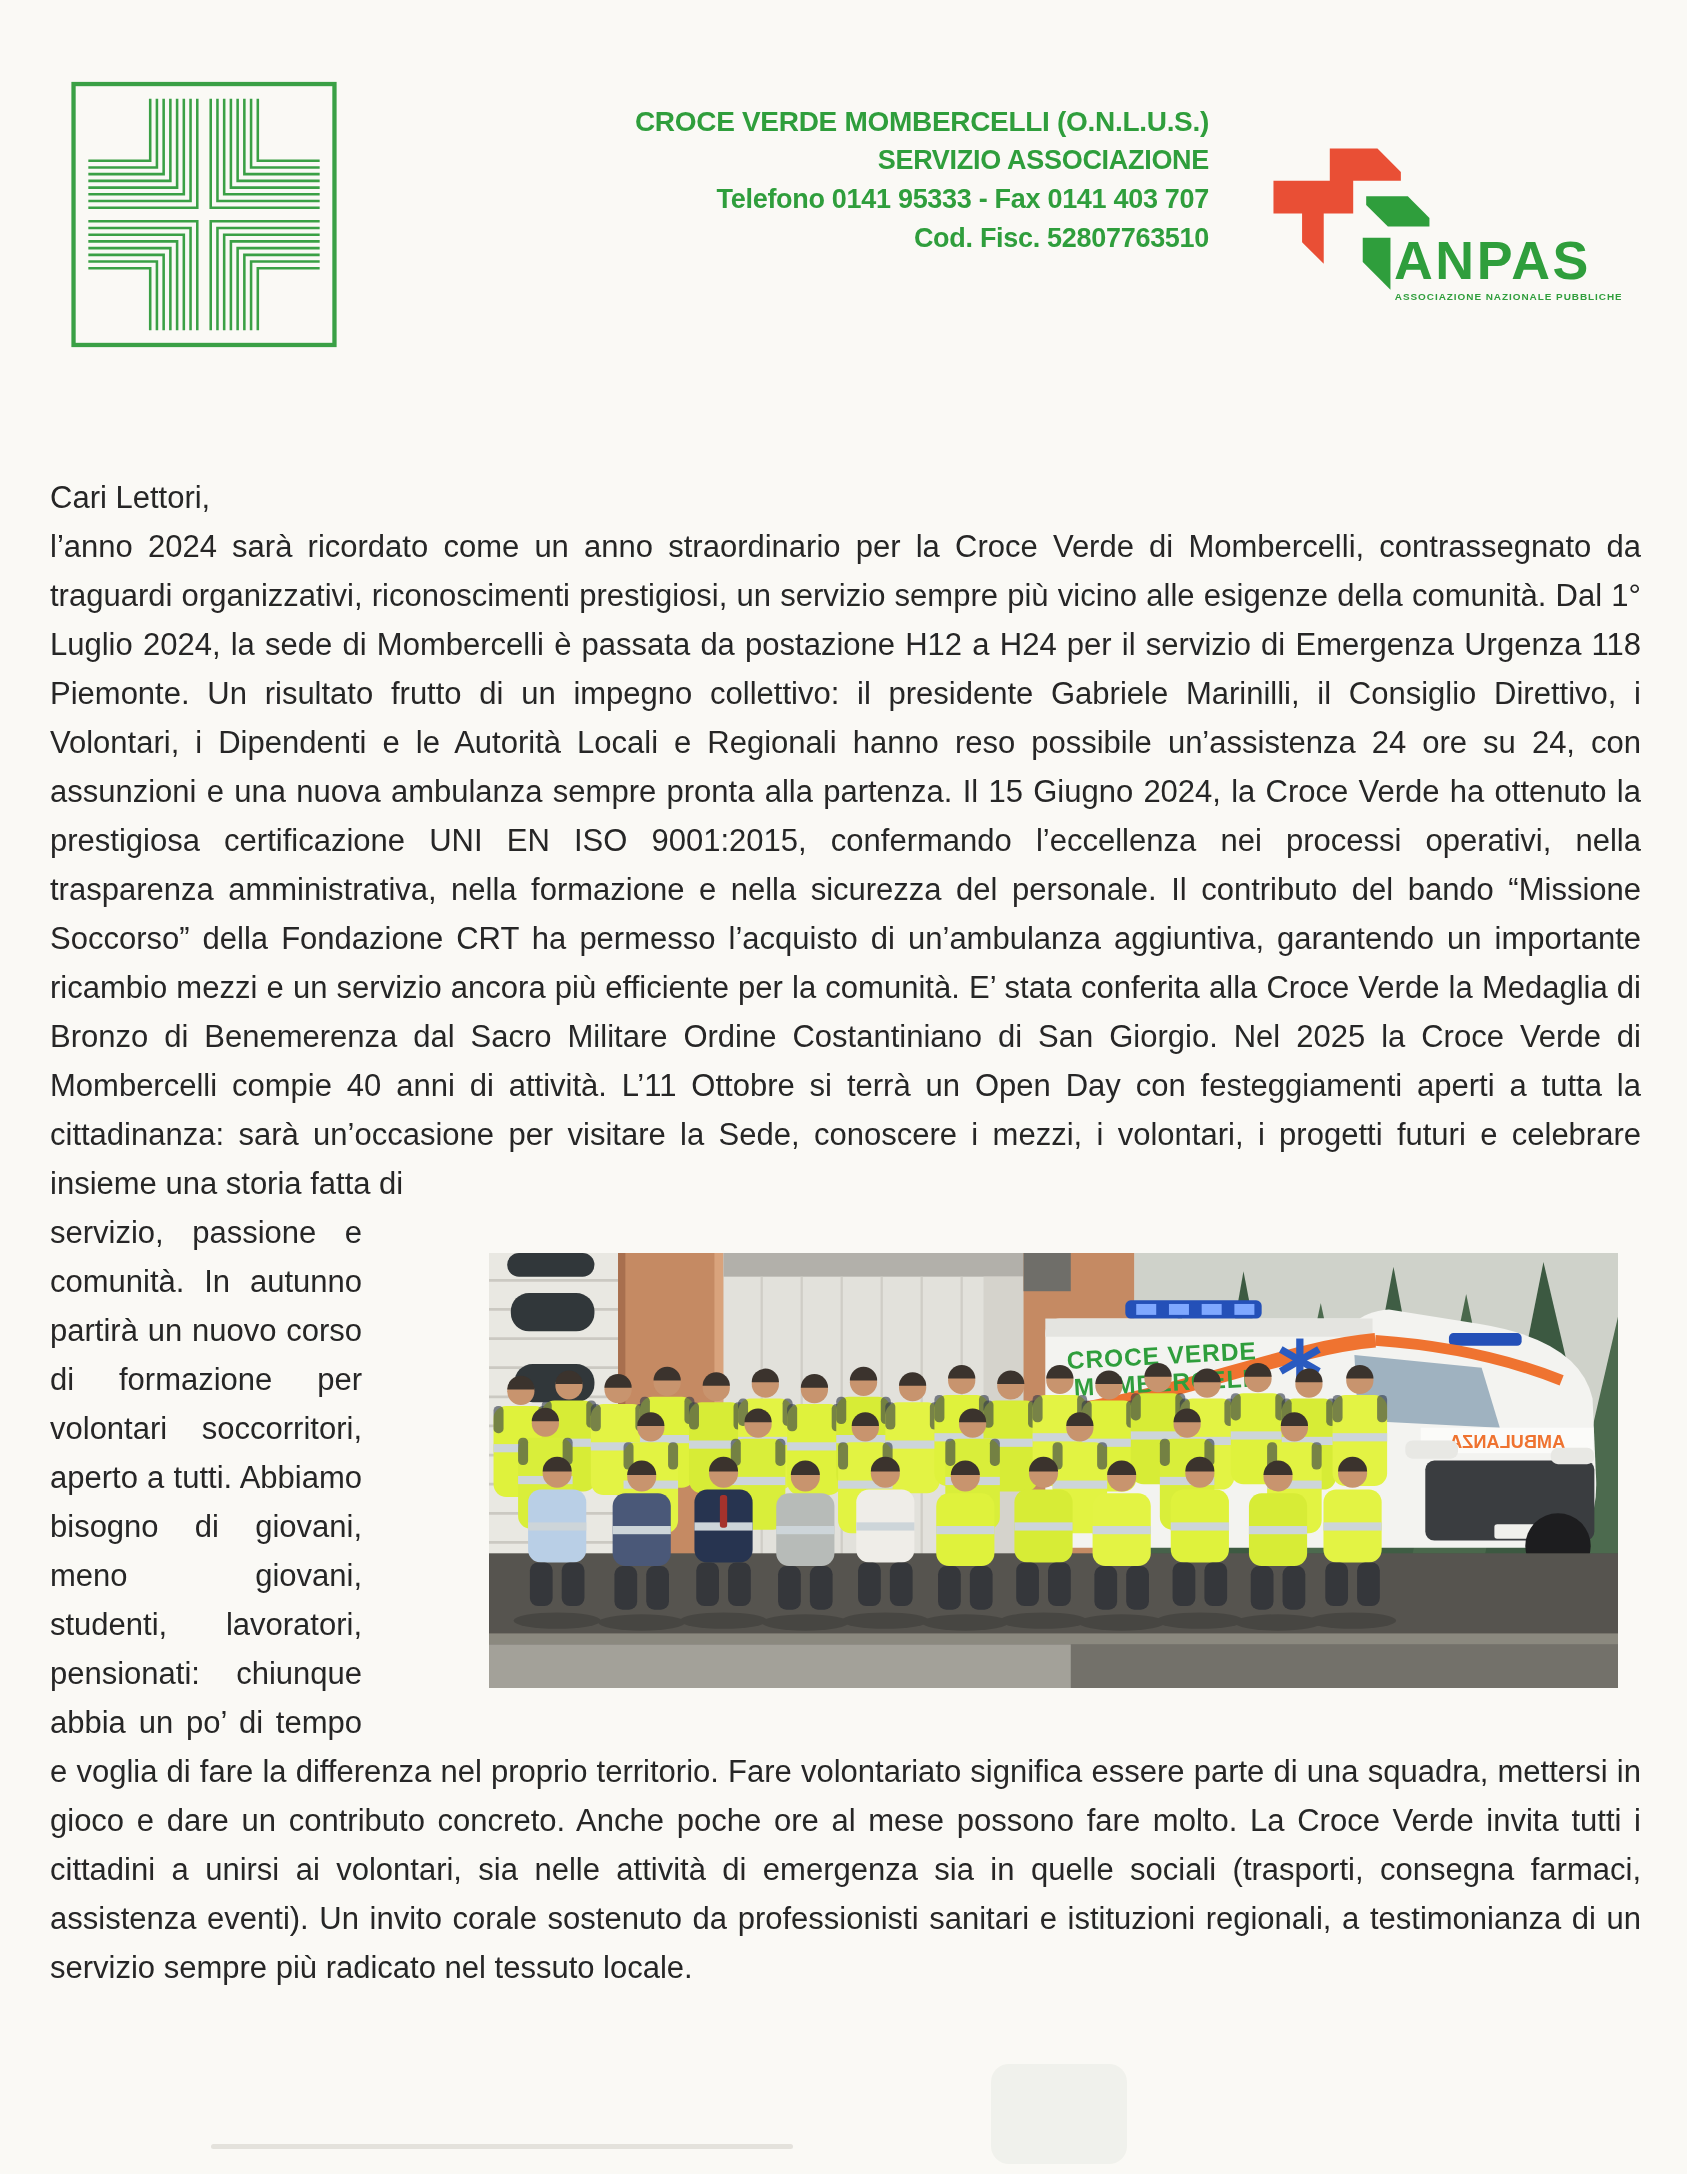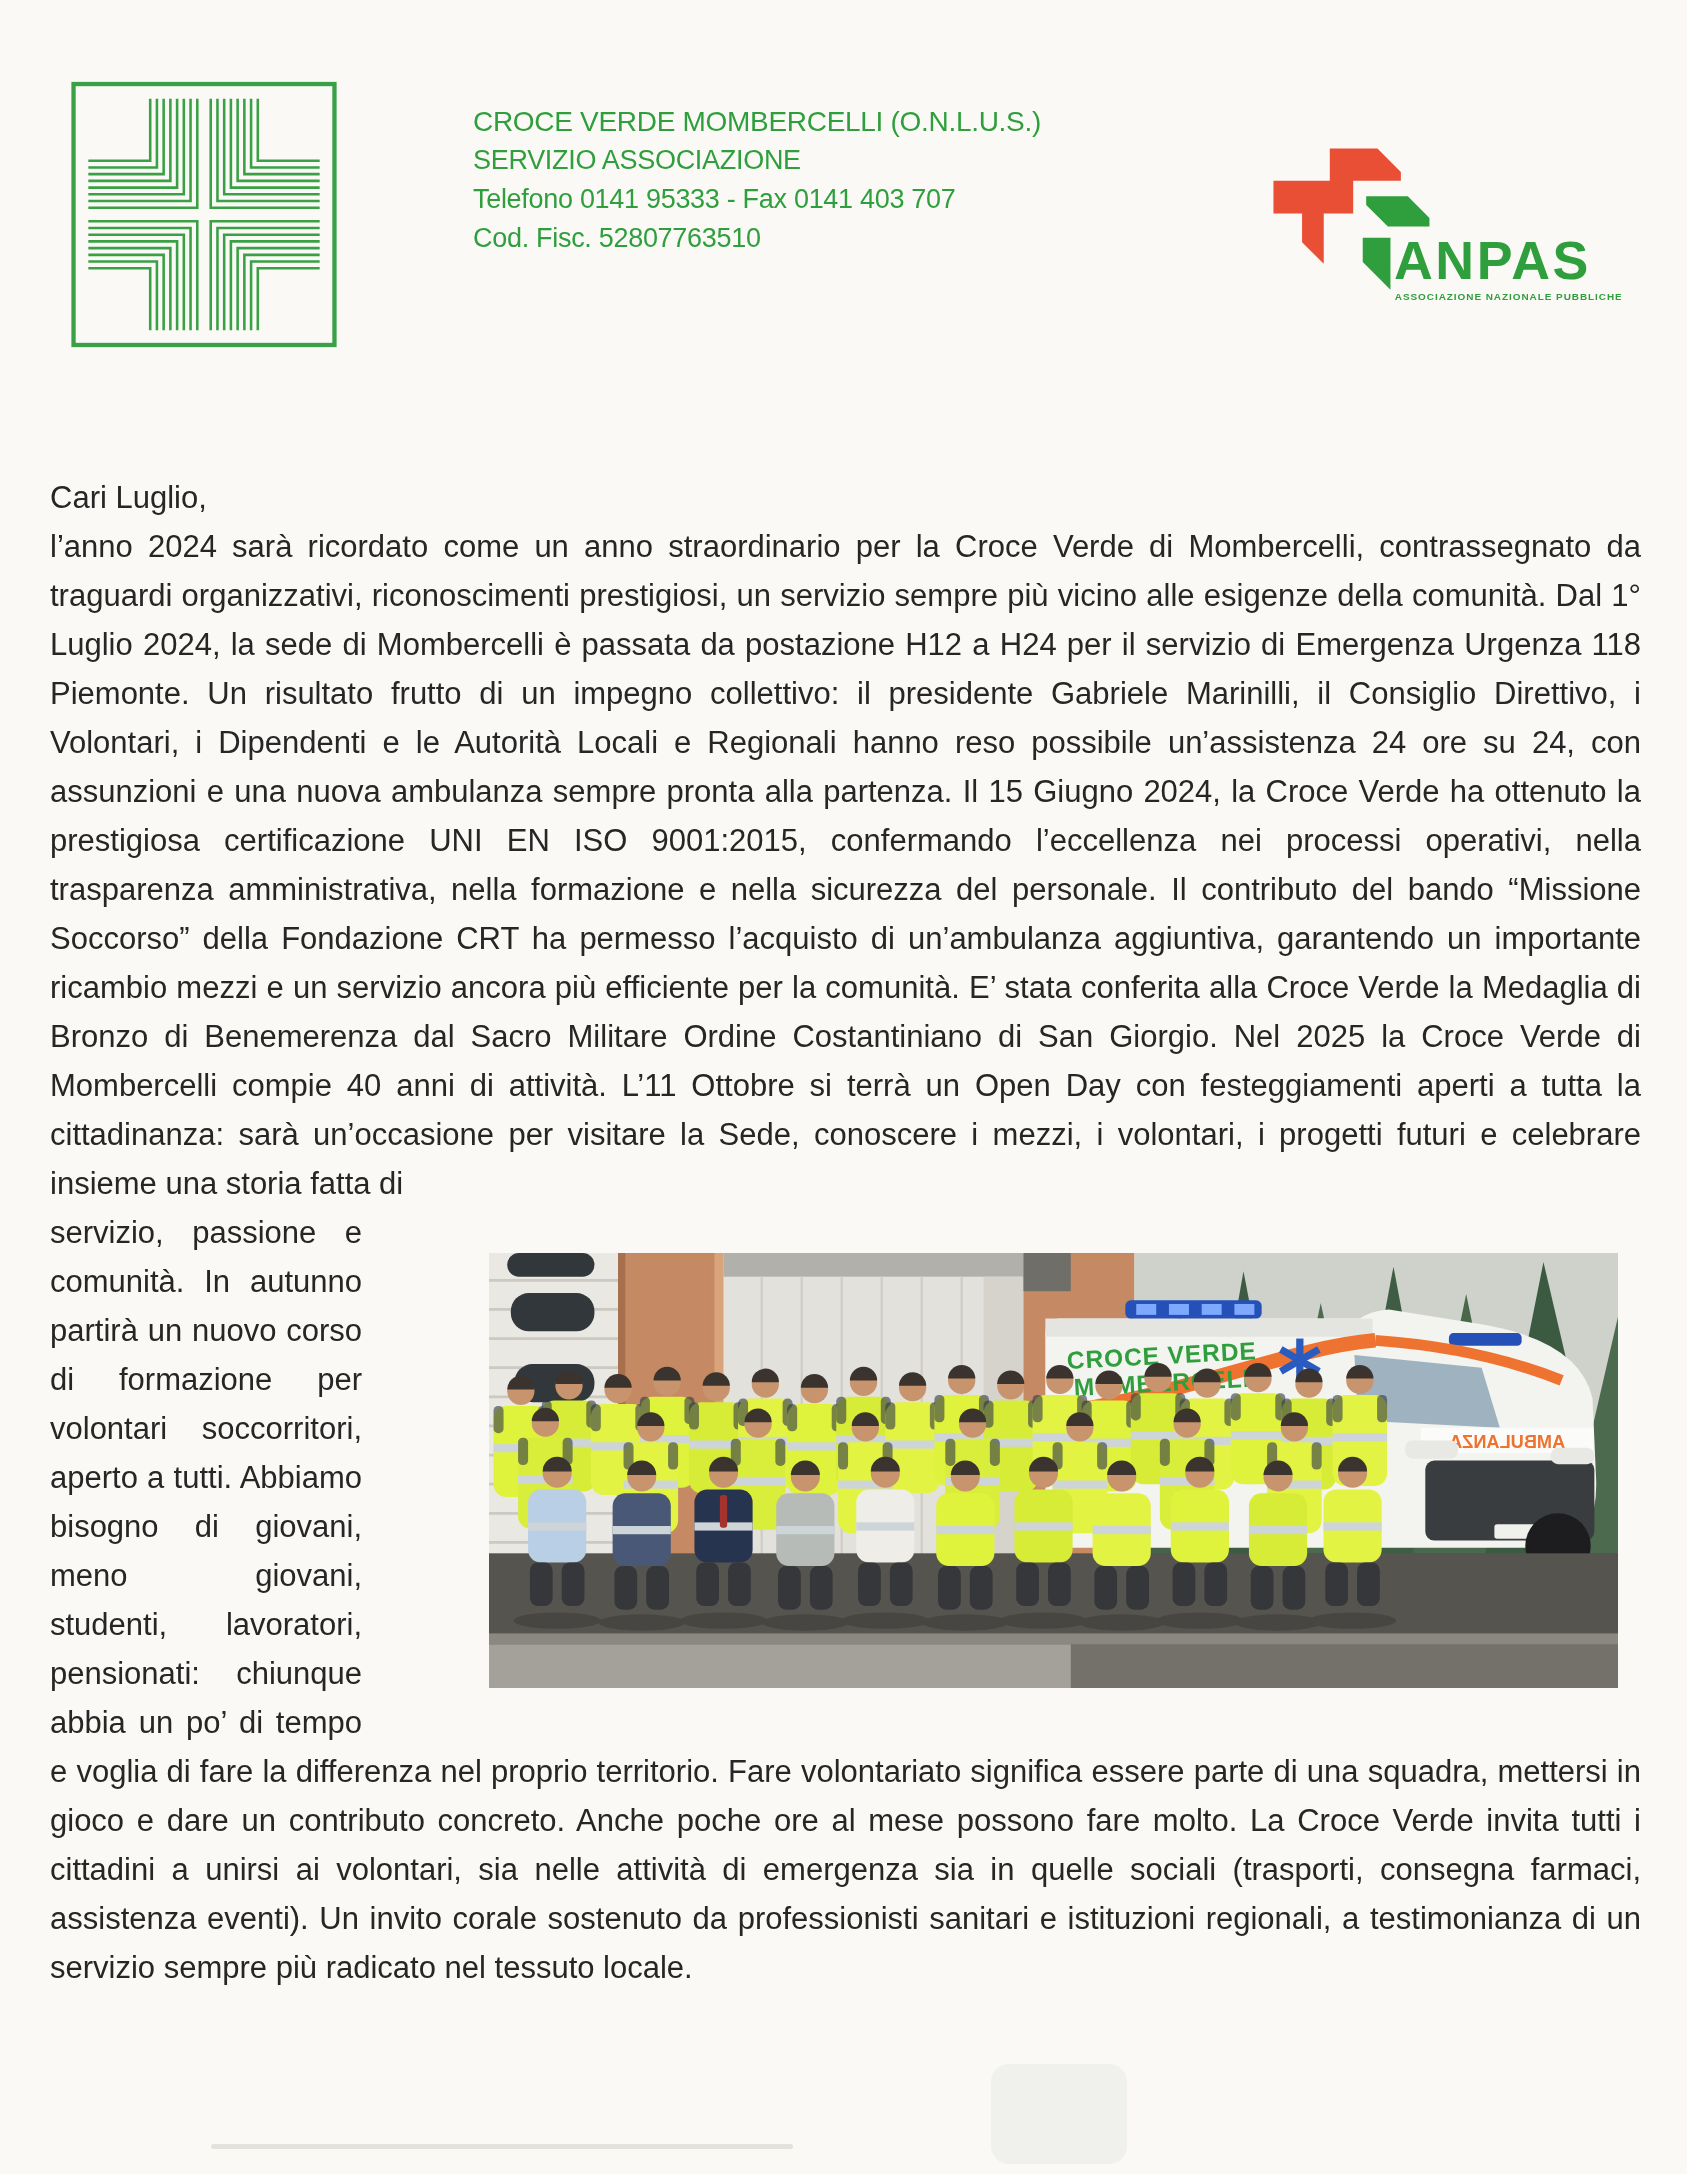--- a/index.html
+++ b/index.html
@@ -1,21 +1,21 @@
 <!DOCTYPE html>
 <html style="font-size:14.5px"><head>
 <meta charset="utf-8">
 <style>
   html,body{margin:0;padding:0;}
   body{width:1687px;height:2175px;background:#f7f6f2;font-family:"Liberation Sans",sans-serif;position:relative;overflow:hidden;}
   .page{position:absolute;inset:0;background:#faf9f5;}
 
   
   .pharmacy-logo{position:absolute;left:66px;top:80px;width:276px;height:269px;}
-  .org-block{position:absolute;left:473px;top:102px;width:736px;text-align:left;color:#2f9e3c;font-weight:normal;letter-spacing:-0.3px;}
+  .org-block{position:absolute;left:473px;top:102px;width:736px;text-align:right;color:#2f9e3c;font-weight:bold;letter-spacing:-0.3px;}
   .org-block div{font-size:27px;line-height:39px;white-space:nowrap;}
   .org-block .l0{font-size:28px;}
   .anpas{position:absolute;left:1257px;top:125px;width:364px;height:195px;}
 
   
   .bodytext{position:absolute;left:50px;top:473px;width:1591px;color:#262626;font-size:31px;line-height:49px;}
   .bodytext p{margin:0;text-align:justify;}
   .salutation{text-align:left;}
   .photo-float{float:right;width:1129px;height:435px;margin:45px 23px 11px 127px;display:block;}
   .photo-float svg{display:block;width:1129px;height:435px;background:#d9d8d3;}
@@ -55,21 +55,21 @@
         <path fill="#e94f35" d="M70 15 L125 15 L152 42 L152 52 L97 52 L97 90 L63 90 L63 148 L38 123 L38 90 L5 90 L5 52 L70 52 Z"></path>
         <path fill="#2f9e3c" d="M112 70 L160 70 L185 95 L185 105 L137 105 L112 80 Z"></path>
         <path fill="#2f9e3c" d="M108 118 L140 118 L140 178 L108 146 Z"></path>
       </g>
       <text x="158" y="178" font-size="62" font-weight="bold" letter-spacing="3" fill="#2f9e3c">ANPAS</text>
       <text x="159" y="202" font-size="11.5" font-weight="bold" letter-spacing="1.1" fill="#2f9e3c">ASSOCIAZIONE NAZIONALE PUBBLICHE ASSISTENZE</text>
     </svg>
   </div>
 
   <div class="bodytext">
-    <p class="salutation">Cari Luglio,</p>
+    <p class="salutation">Cari Lettori,</p>
     <p>l’anno 2024 sarà ricordato come un anno straordinario per la Croce Verde di Mombercelli, contrassegnato da traguardi organizzativi, riconoscimenti prestigiosi, un servizio sempre più vicino alle esigenze della comunità. Dal 1° Luglio 2024, la sede di Mombercelli è passata da postazione H12 a H24 per il servizio di Emergenza Urgenza 118 Piemonte. Un risultato frutto di un impegno collettivo: il presidente Gabriele Marinilli, il Consiglio Direttivo, i Volontari, i Dipendenti e le Autorità Locali e Regionali hanno reso possibile un’assistenza 24 ore su 24, con assunzioni e una nuova ambulanza sempre pronta alla partenza. Il 15 Giugno 2024, la Croce Verde ha ottenuto la prestigiosa certificazione UNI EN ISO 9001:2015, confermando l’eccellenza nei processi operativi, nella trasparenza amministrativa, nella formazione e nella sicurezza del personale. Il contributo del bando “Missione Soccorso” della Fondazione CRT ha permesso l’acquisto di un’ambulanza aggiuntiva, garantendo un importante ricambio mezzi e un servizio ancora più efficiente per la comunità. E’ stata conferita alla Croce Verde la Medaglia di Bronzo di Benemerenza dal Sacro Militare Ordine Costantiniano di San Giorgio. Nel 2025 la Croce Verde di Mombercelli compie 40 anni di attività. L’11 Ottobre si terrà un Open Day con festeggiamenti aperti a tutta la cittadinanza: sarà un’occasione per visitare la Sede, conoscere i mezzi, i volontari, i progetti futuri e celebrare insieme una storia fatta di</p>
     <p>
       <span class="photo-float">
         <svg viewBox="0 0 1242 478" preserveAspectRatio="none" style="font-size:34px">
 
           <rect x="0" y="0" width="1242" height="478" fill="#dddcd6"></rect>
 
           <rect x="0" y="0" width="142" height="340" fill="#e9e8e2"></rect>
           <g stroke="#cbc9c2" stroke-width="3">
             <line x1="0" y1="30" x2="142" y2="30"></line>

